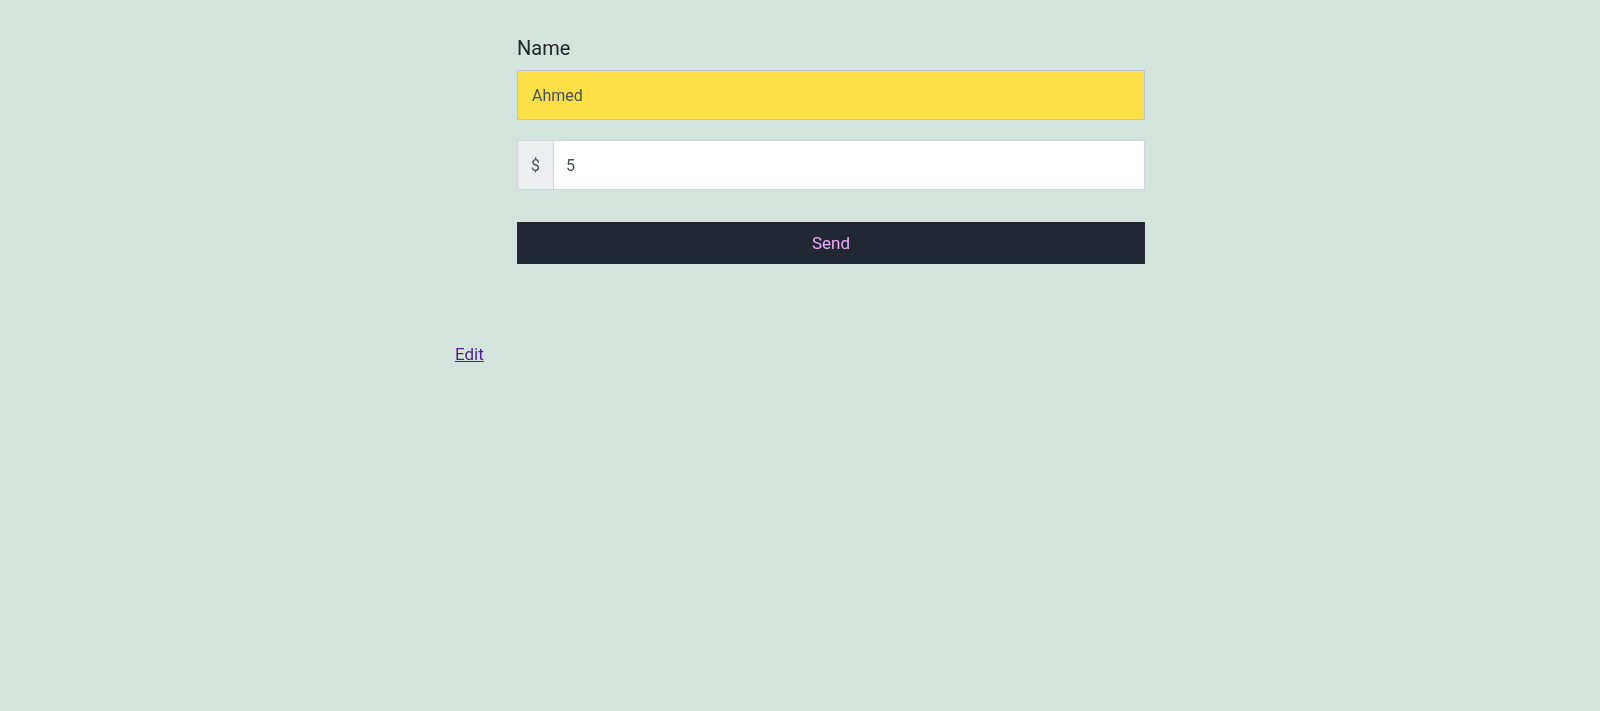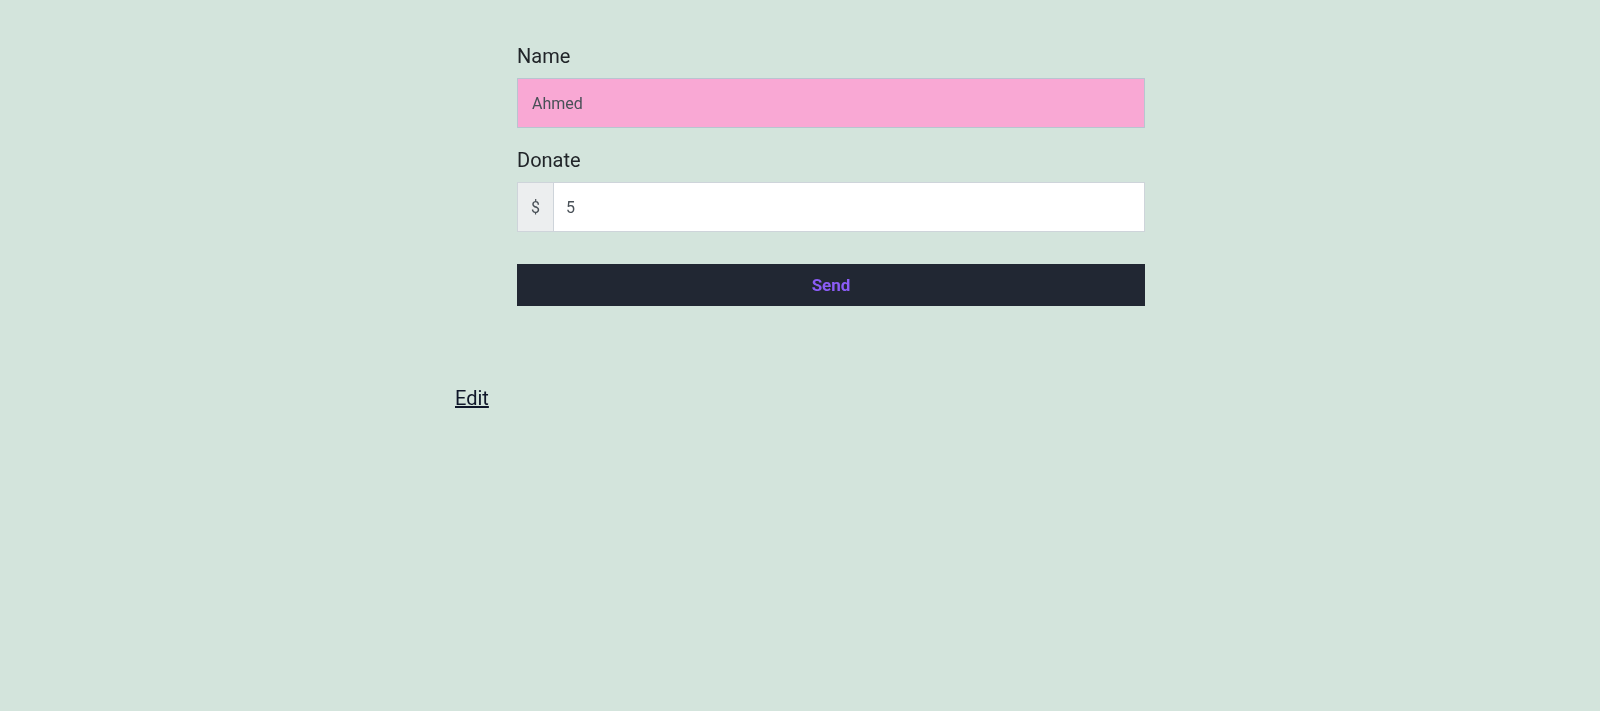--- a/index.html
+++ b/index.html
@@ -11,21 +11,21 @@
     body {
       background-color: #d3e4dc;
       font-family: -apple-system, BlinkMacSystemFont, "Segoe UI", Roboto, "Helvetica Neue", Arial, sans-serif;
       width: 1600px;
       height: 711px;
       overflow: hidden;
     }
 
     .container {
       max-width: 690px;
-      margin: 8px auto;
+      margin: 0 auto;
       padding-top: 36px;
       padding-left: 12px;
     }
 
     .form-wrapper {
       width: 628px;
       margin-left: auto;
     }
 
     .form-group {
@@ -39,21 +39,21 @@
       margin-bottom: 10px;
       font-weight: 400;
     }
 
     .form-input {
       width: 100%;
       height: 50px;
       padding: 0 14px;
       font-size: 16px;
       color: #495057;
-      background-color: #f9a8d4;
+      background-color: #fde047;
       border: 1px solid #b8c5d0;
       outline: none;
       font-family: inherit;
     }
 
     .input-group {
       display: flex;
       width: 100%;
       height: 50px;
     }
@@ -79,55 +79,54 @@
       background-color: #ffffff;
       border: 1px solid #ced4da;
       outline: none;
       font-family: inherit;
     }
 
     .btn-send {
       width: 100%;
       height: 42px;
       background-color: #212733;
-      color: #8b5cf6;
+      color: #f0abfc;
       border: none;
       font-size: 17px;
-      font-weight: 700;
+      font-weight: 400;
       cursor: pointer;
       margin-top: 12px;
       font-family: inherit;
     }
 
     .edit-link {
       display: inline-block;
       margin-top: 80px;
       margin-left: -12px;
-      font-size: 20px;
-      color: #0f172a;
+      font-size: 17px;
+      color: #4c1d95;
       text-decoration: underline;
       cursor: pointer;
     }
   </style>
 </head>
 <body>
 
 <div class="container">
   <div class="form-wrapper">
 
     <div class="form-group">
       <label class="form-label">Name</label>
       <input type="text" class="form-input" value="Ahmed" style="">
     </div>
 
     <div class="form-group">
     </div>
 
     <div class="form-group">
-      <label class="form-label">Donate</label>
       <div class="input-group">
         <span class="input-prefix">$</span>
         <input type="text" class="form-input-plain" value="5" style="">
       </div>
     </div>
 
     <button class="btn-send">Send</button>
 
   </div>
 

